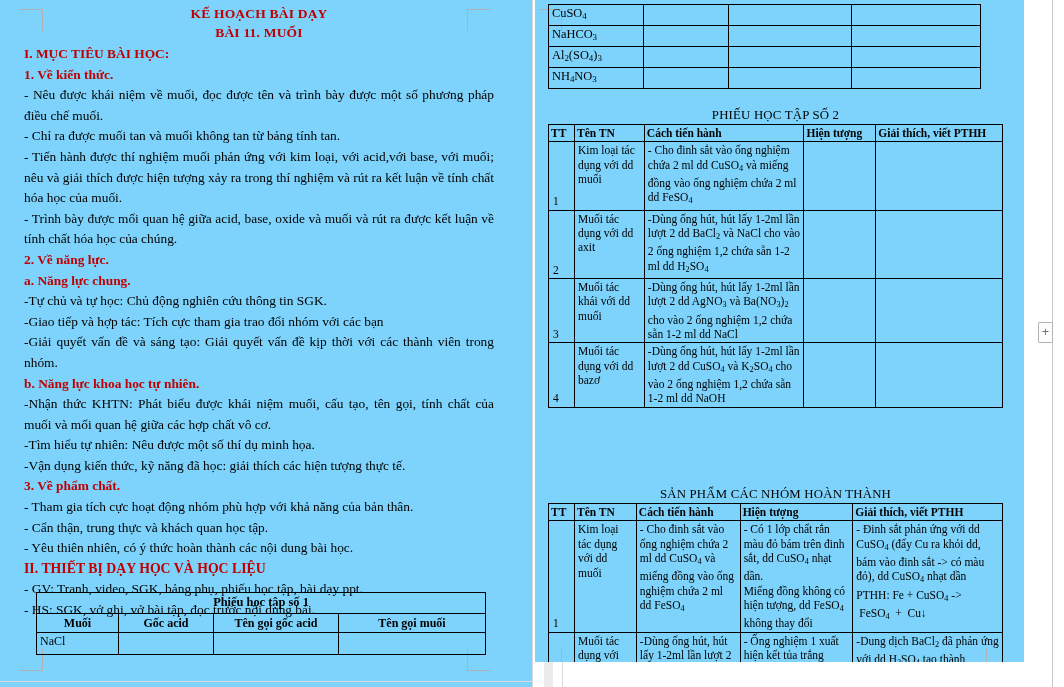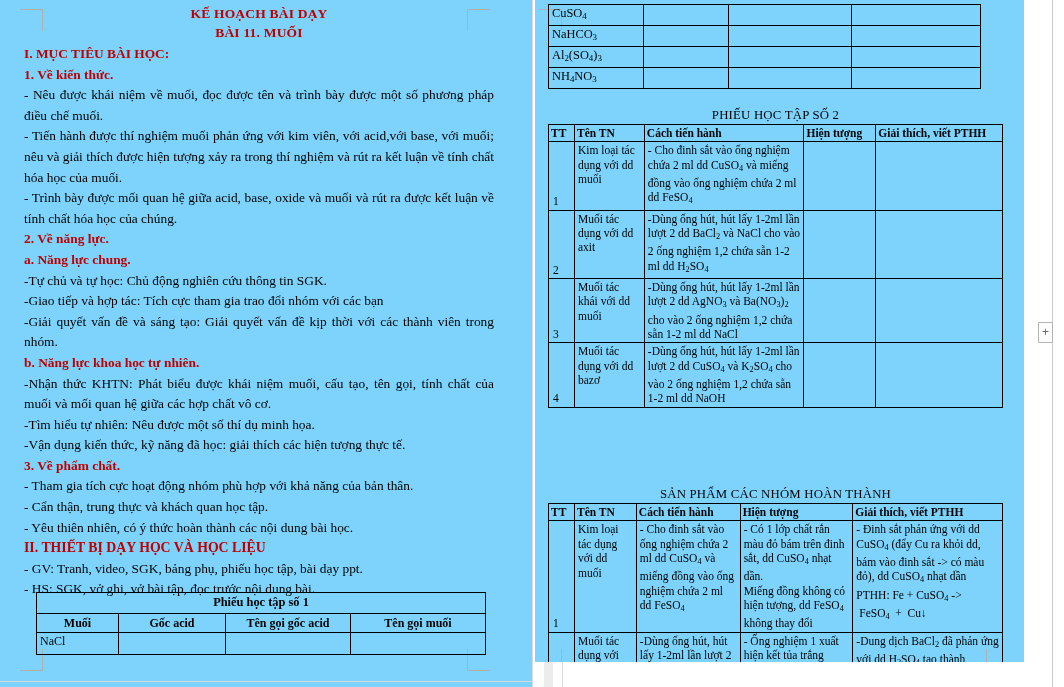--- a/index.html
+++ b/index.html
@@ -197,21 +197,22 @@
         <i class="v"></i>
       </div>
 
     <div class="body-left">
       <div class="ttl">KẾ HOẠCH BÀI DẠY</div>
       <div class="ttl" style="margin-bottom:2px;">BÀI 11. MUỐI</div>
       <div id="doc-sections">
           <p class="hd">I. MỤC TIÊU BÀI HỌC:</p>
           <p class="hd">1. Về kiến thức.</p>
           <p class="ln">- Nêu được khái niệm về muối, đọc được tên và trình bày được một số phương pháp điều chế muối.</p>
-          <p class="ln">- Tiến hành được thí nghiệm muối phản ứng với kim viên, với acid,với base, với muối; nêu và giải thích được hiện tượng xảy ra trong thí nghiệm và rút ra kết luận về tính chất hóa học của muối.</p>
+          <p class="ln">- Chỉ ra được muối tan và muối không tan từ bảng tính tan.</p>
+          <p class="ln">- Tiến hành được thí nghiệm muối phản ứng với kim loại, với acid,với base, với muối; nêu và giải thích được hiện tượng xảy ra trong thí nghiệm và rút ra kết luận về tính chất hóa học của muối.</p>
           <p class="ln">- Trình bày được mối quan hệ giữa acid, base, oxide và muối và rút ra được kết luận về tính chất hóa học của chúng.</p>
           <p class="hd">2. Về năng lực.</p>
           <p class="hd">a. Năng lực chung.</p>
           <p class="ln">-Tự chủ và tự học: Chủ động nghiên cứu thông tin SGK.</p>
           <p class="ln">-Giao tiếp và hợp tác: Tích cực tham gia trao đổi nhóm với các bạn</p>
           <p class="ln">-Giải quyết vấn đề và sáng tạo: Giải quyết vấn đề kịp thời với các thành viên trong nhóm.</p>
           <p class="hd">b. Năng lực khoa học tự nhiên.</p>
           <p class="ln">-Nhận thức KHTN: Phát biểu được khái niệm muối, cấu tạo, tên gọi, tính chất của muối và mối quan hệ giữa các hợp chất vô cơ.</p>
           <p class="ln">-Tìm hiểu tự nhiên: Nêu được một số thí dụ minh họa.</p>
           <p class="ln">-Vận dụng kiến thức, kỹ năng đã học: giải thích các hiện tượng thực tế.</p>
@@ -226,21 +227,21 @@
     </div>
 
     <div class="tbl-wrap pht1">
       <table class="wt">
         <tbody>
           <tr>
             <td class="caption-cell" colspan="4">Phiếu học tập số 1</td>
           </tr>
           <tr class="hdr">
             <td style="width:82px;">Muối</td>
-            <td style="width:107px;font-family:Liberation Serif, serif;">Gốc acid</td>
+            <td style="width:95px;font-family:Liberation Serif, serif;">Gốc acid</td>
             <td style="width:125px;">Tên gọi gốc acid</td>
             <td>Tên gọi muối</td>
           </tr>
           <tr class="datarow">
             <td>NaCl</td>
             <td></td>
             <td></td>
             <td></td>
           </tr>
         </tbody>

